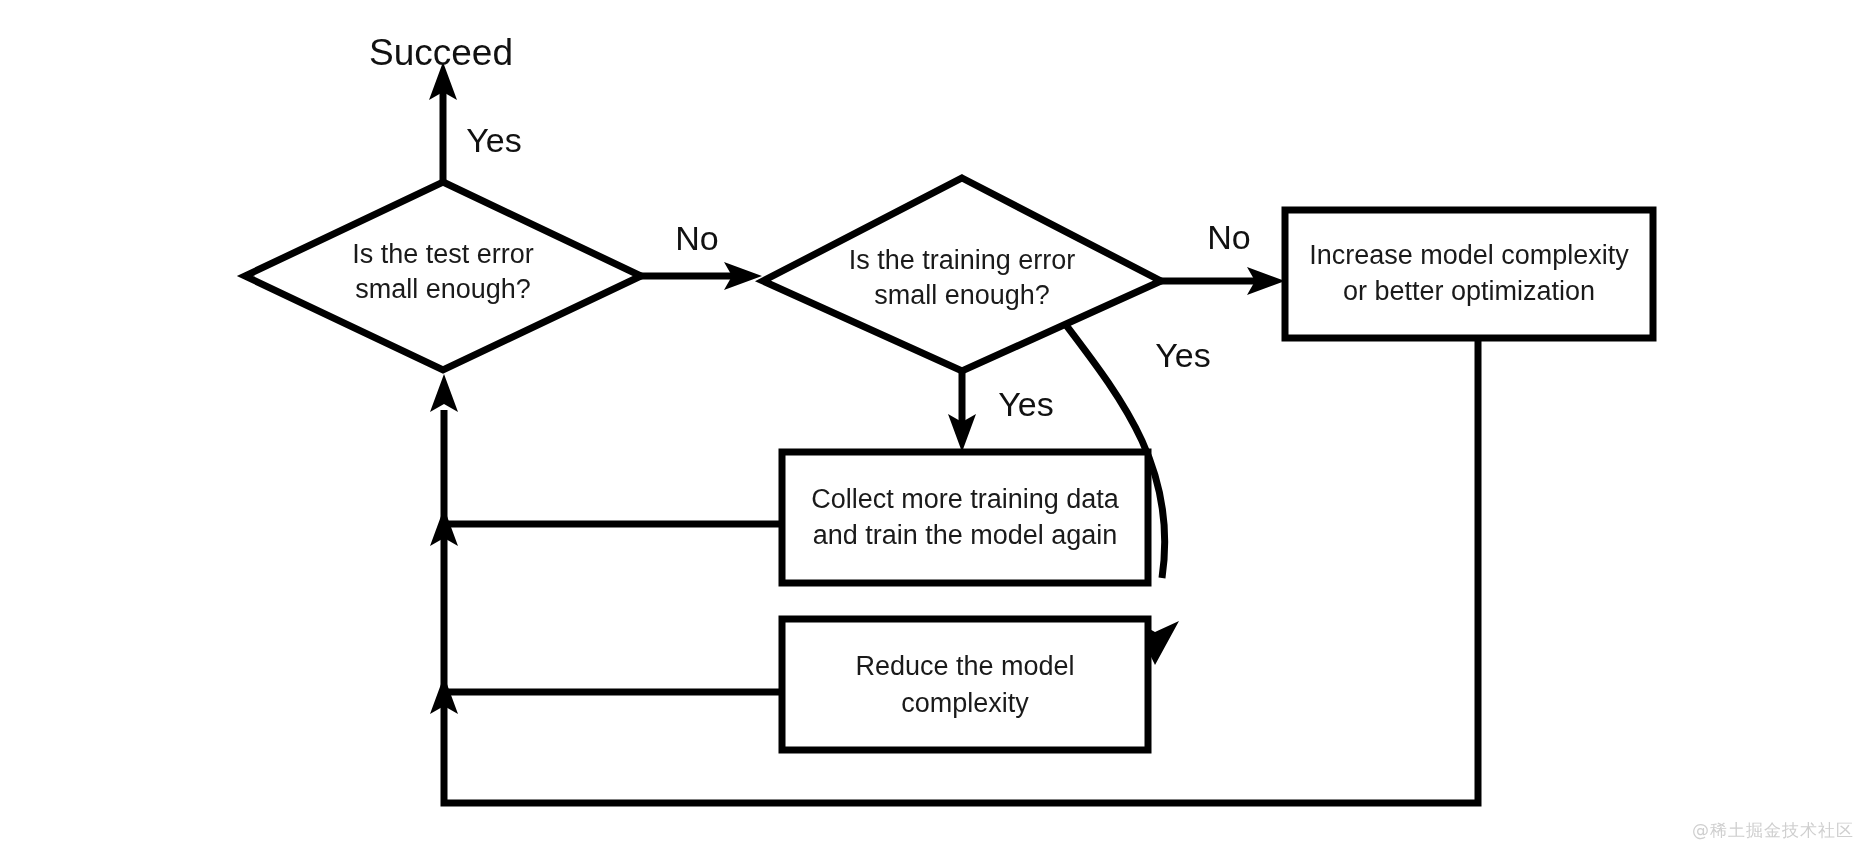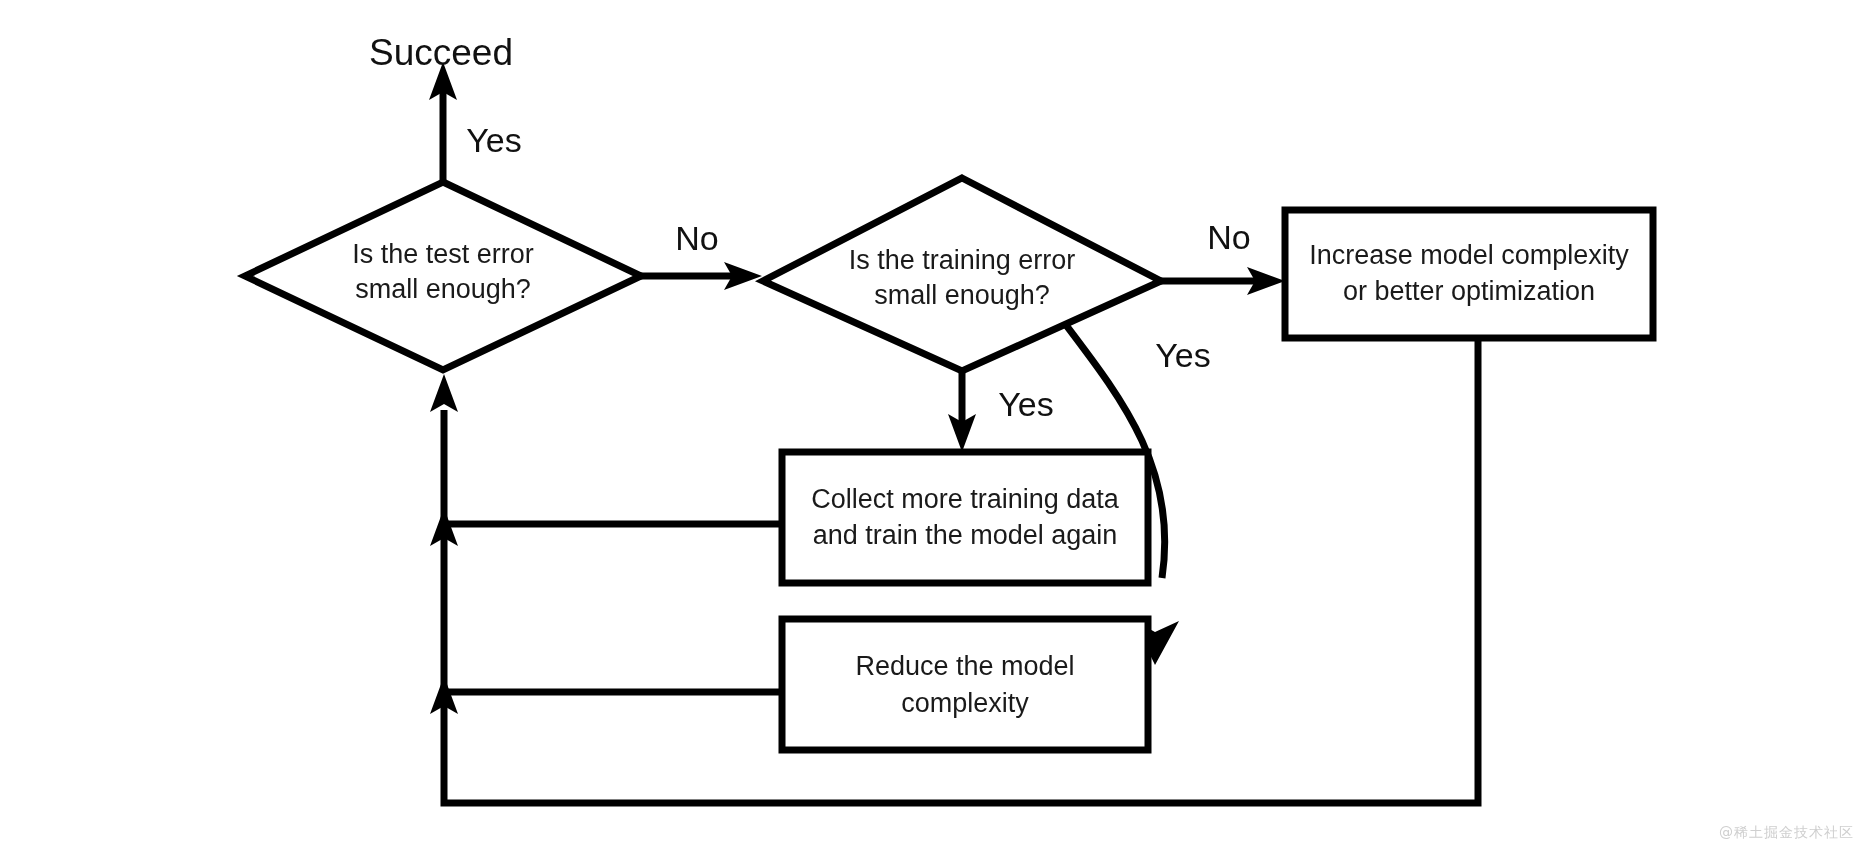--- a/index.html
+++ b/index.html
@@ -63,21 +63,21 @@
     font-size: 37px;
     fill: #111111;
     text-anchor: middle;
     dominant-baseline: middle;
   }
   .watermark {
     position: absolute;
     right: 16px;
     bottom: 10px;
     font-family: "DejaVu Sans", sans-serif;
-    font-size: 14px;
+    font-size: 17px;
     color: #cfcfcf;
     letter-spacing: 1px;
     user-select: none;
   }
 </style>
 </head>
 <body>
 
 <div id="stage">
 

